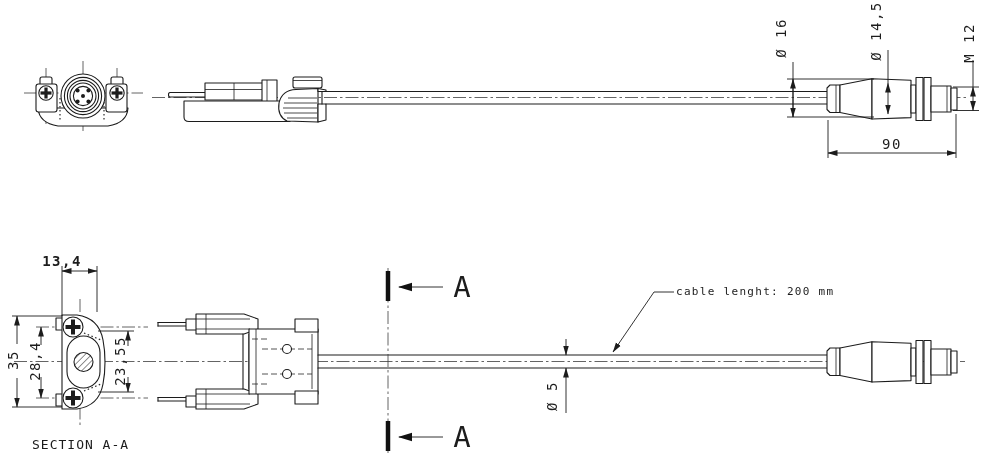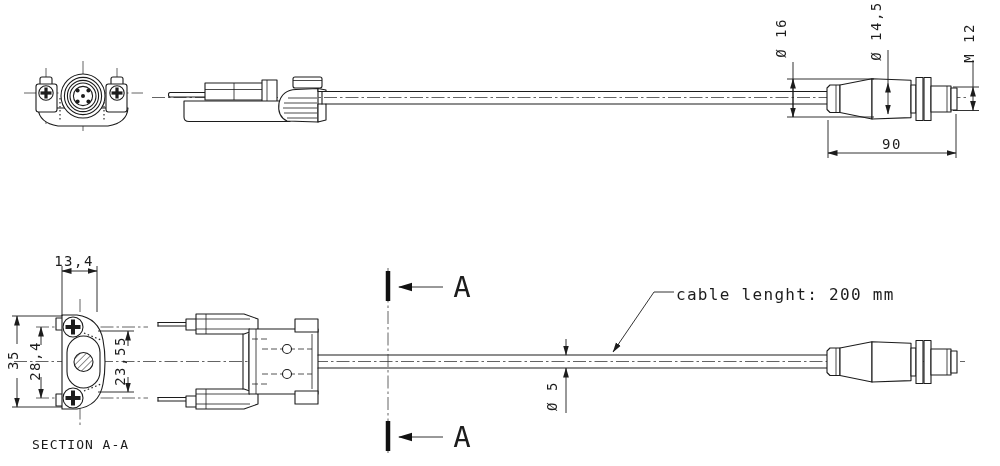--- a/index.html
+++ b/index.html
@@ -24,21 +24,21 @@
   .lbl{
     position:absolute;
     white-space:nowrap;
     font-size:14px;
     letter-spacing:1.5px;
     color:#1c1c1c;
   }
   .ctr{transform:translate(-50%,-50%);}
   .rot{transform:translate(-50%,-50%) rotate(-90deg);}
   .lbl.big{font-size:29px;letter-spacing:0;}
-  .lbl.note{font-size:16px;letter-spacing:1.3px;}
+  .lbl.note{font-size:11px;letter-spacing:1.3px;}
   .lbl.sec{font-size:13px;letter-spacing:1px;}
 </style>
 </head>
 <body>
 
 <div class="stage">
 
 <svg width="1000" height="466" viewBox="0 0 1000 466">
   <defs>
     <marker id="ar" viewBox="0 0 10 7" markerWidth="10" markerHeight="7" refX="9.5" refY="3.5" orient="auto-start-reverse" markerUnits="userSpaceOnUse">
@@ -276,21 +276,21 @@
     <line class="dim" x1="674" y1="292" x2="654" y2="292"></line>
     <line class="dim" x1="654" y1="292" x2="613" y2="352" marker-end="url(#ar)"></line>
   </g>
 </svg>
 
 <span class="lbl rot" style="left:781px;top:38px;">Ø 16</span>
 <span class="lbl rot" style="left:876px;top:31px;">Ø 14,5</span>
 <span class="lbl rot" style="left:969px;top:43px;">M 12</span>
 <span class="lbl ctr" style="left:892px;top:144px;">90</span>
 
-<span class="lbl ctr" style="left:74px;top:261px;">13,4</span>
+<span class="lbl ctr" style="left:62px;top:261px;font-weight:bold;">13,4</span>
 <span class="lbl rot" style="left:13px;top:360px;">35</span>
 <span class="lbl rot" style="left:35px;top:361px;">28,4</span>
 <span class="lbl rot" style="left:120px;top:361px;">23,55</span>
 <span class="lbl rot" style="left:552px;top:396px;">Ø 5</span>
 
 <span class="lbl sec" style="left:32px;top:437px;">SECTION A-A</span>
 <span class="lbl big ctr" style="left:462px;top:287px;">A</span>
 <span class="lbl big ctr" style="left:462px;top:437px;">A</span>
 <span class="lbl note" style="left:676px;top:285px;">cable lenght: 200 mm</span>
 

